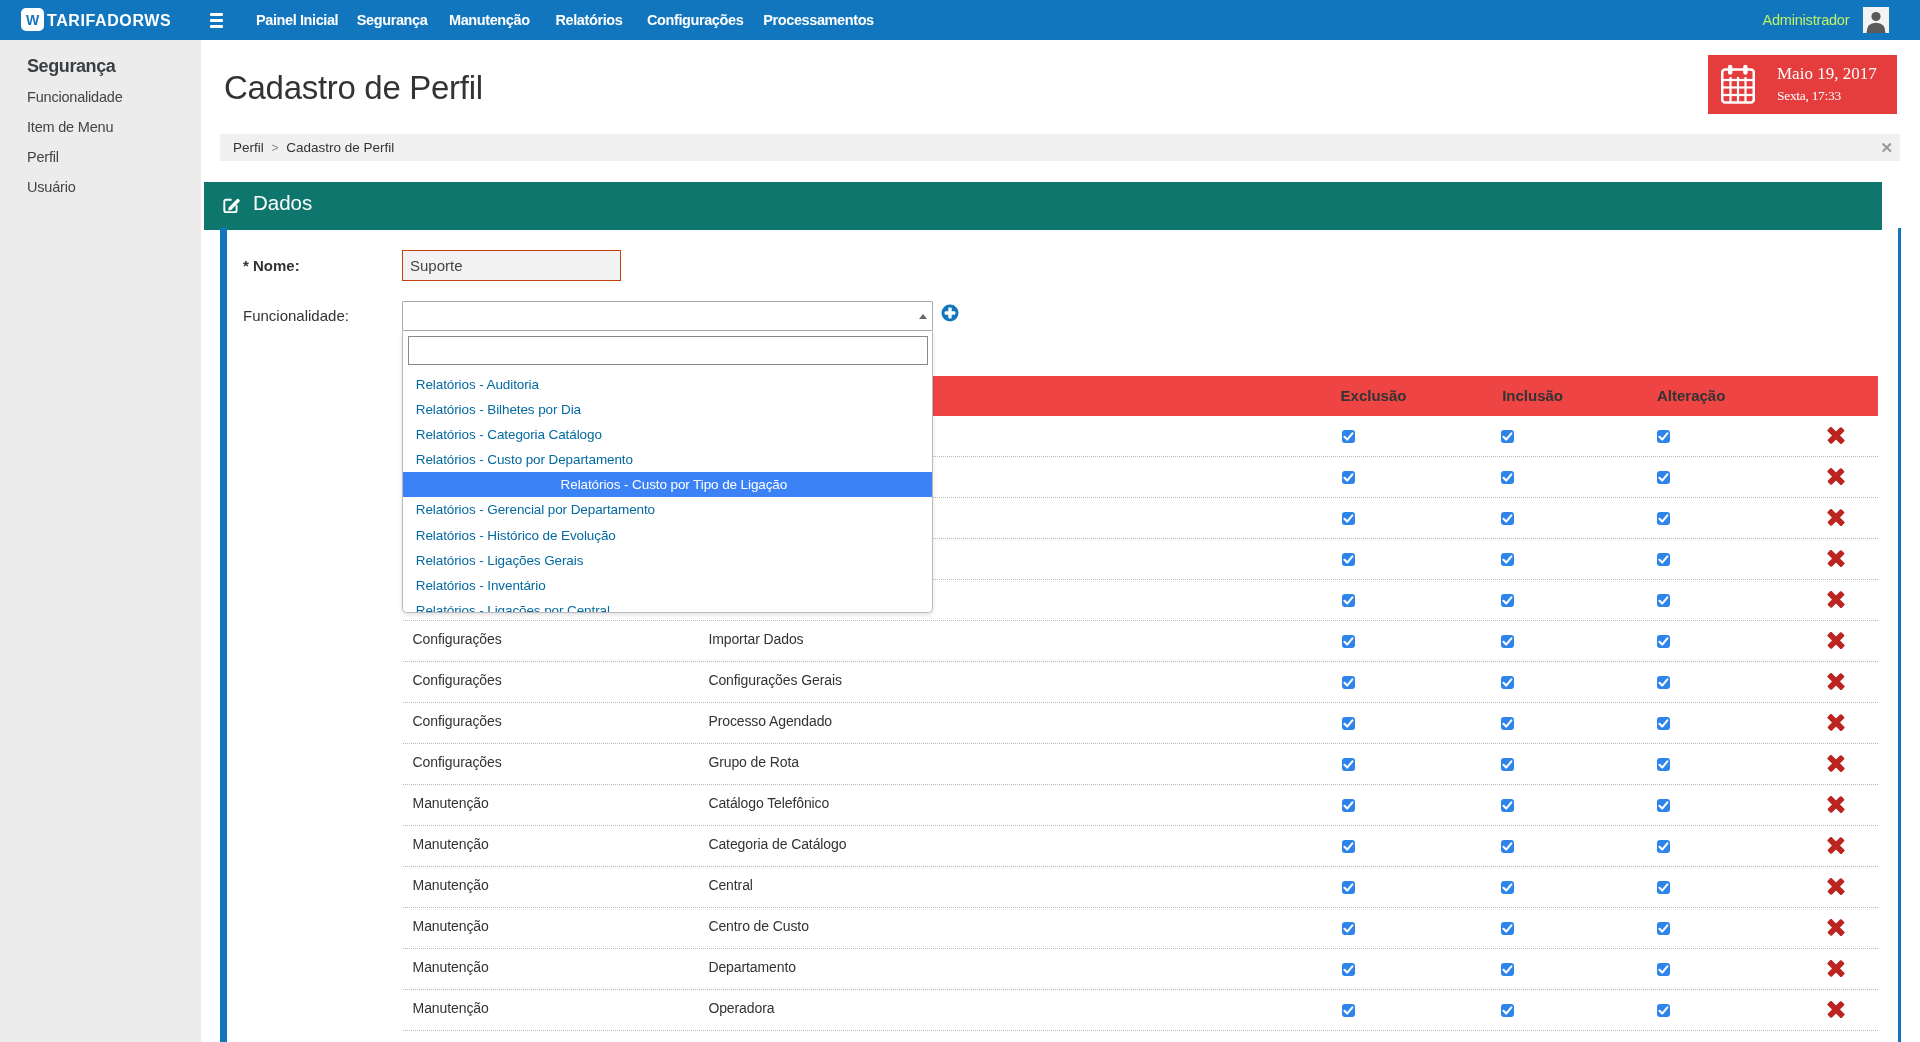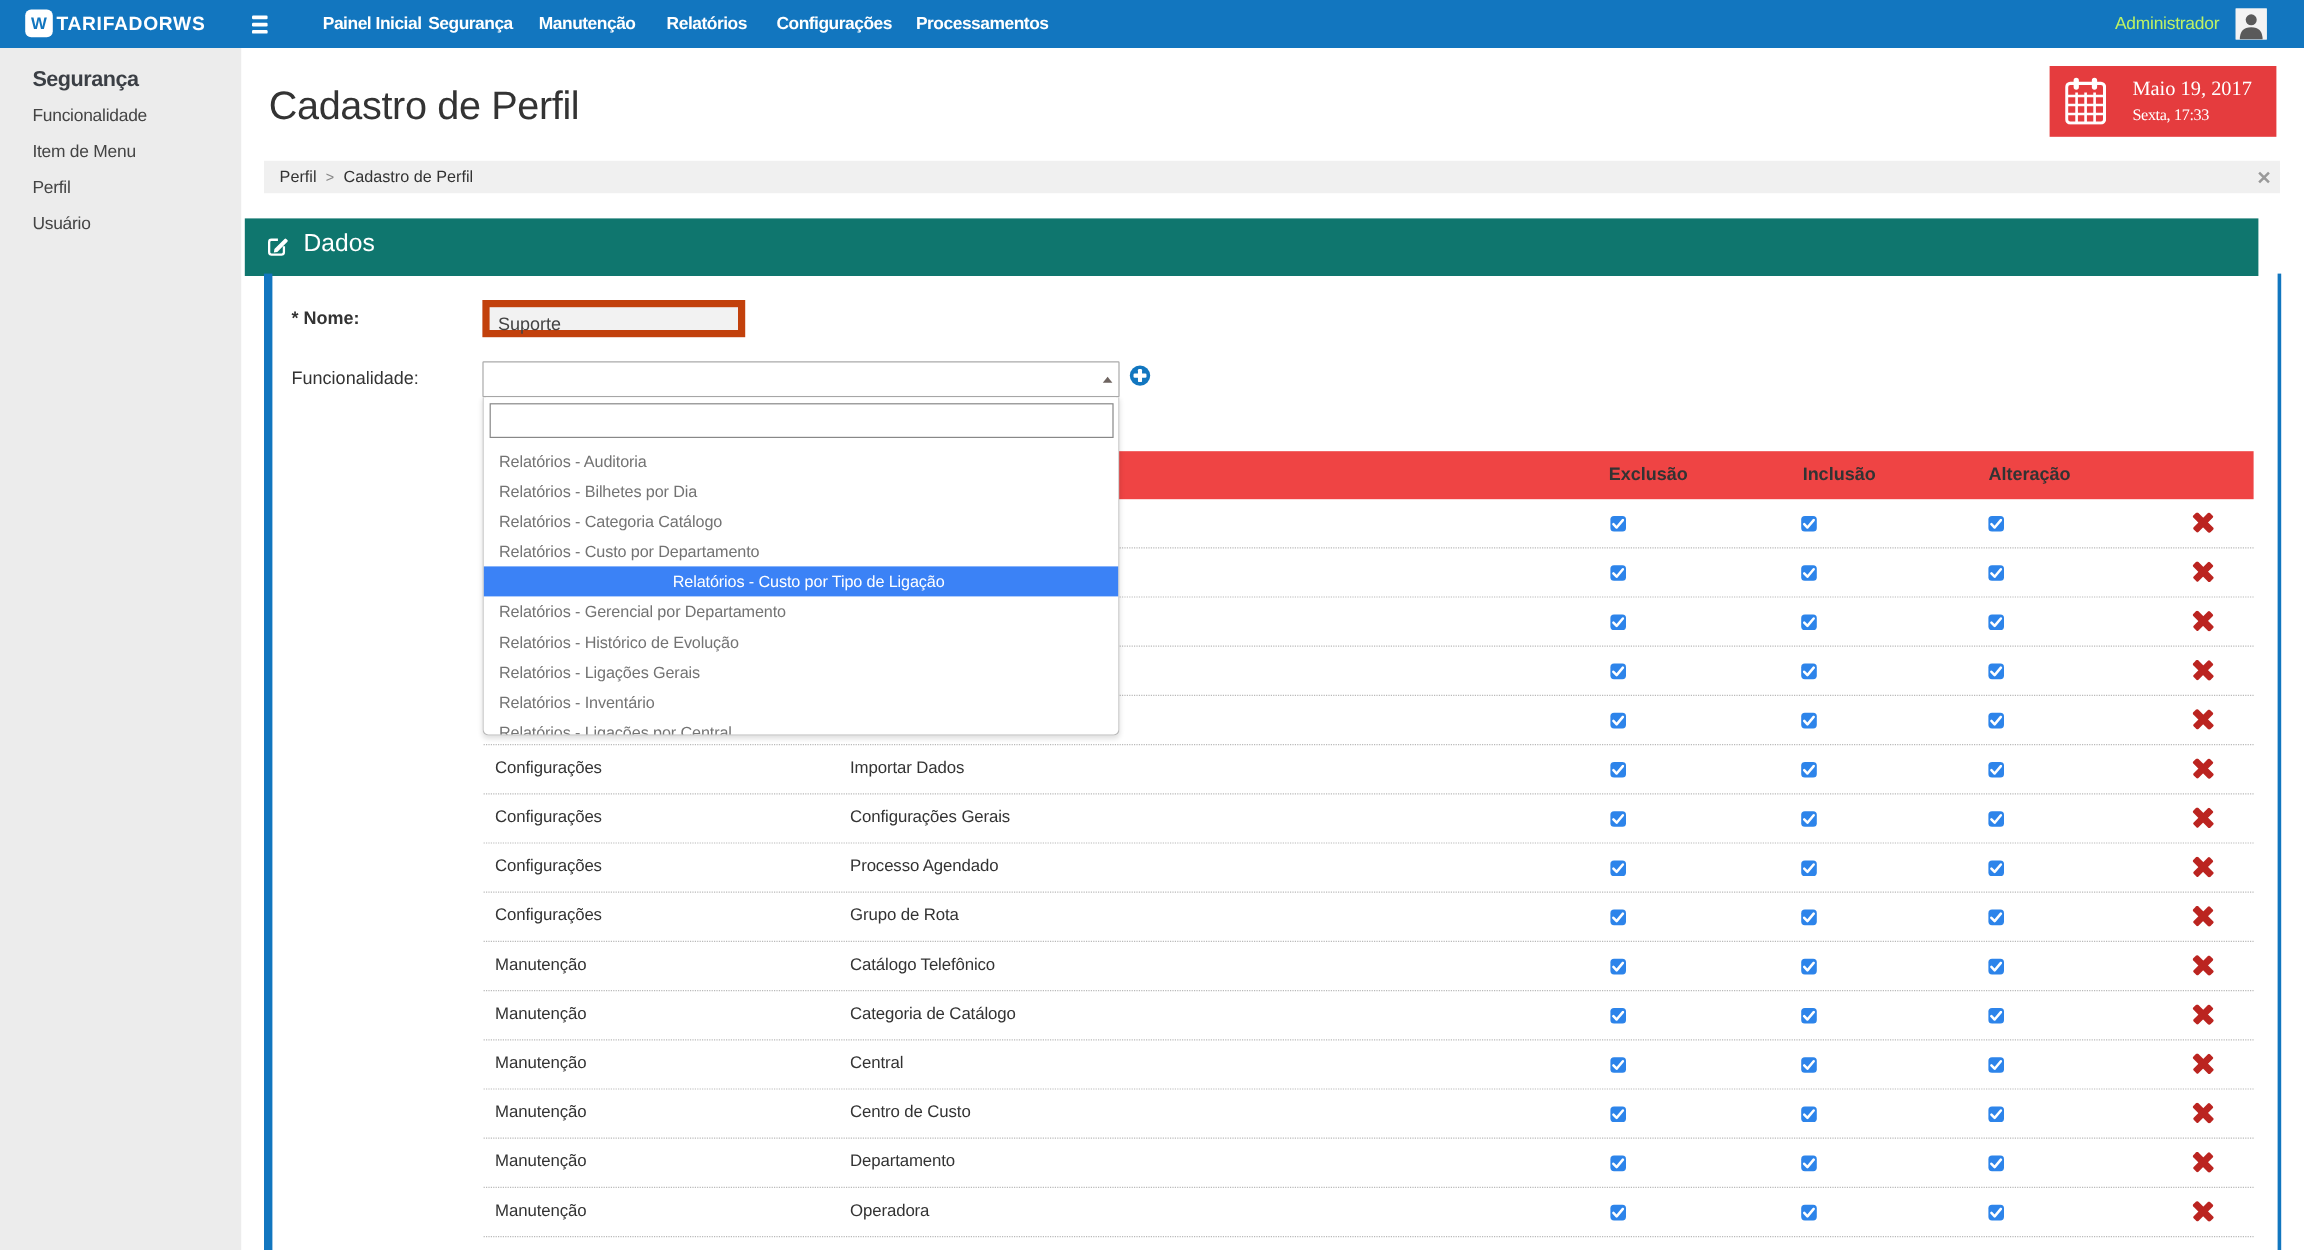--- a/index.html
+++ b/index.html
@@ -49,21 +49,21 @@
   .panel-head .ph-txt { position:absolute; left:49px; top:9px; color:#fff; font-size:20.5px; }
   .panel-head svg { position:absolute; left:18px; top:14px; }
   .panel-bl { position:absolute; left:220px; top:228px; width:7px; height:814px; background:#1276bf; }
   .panel-br { position:absolute; left:1898px; top:228px; width:2.5px; height:814px; background:#1276bf; }
 
   
   .lbl { position:absolute; font-size:15px; color:#333; }
   .nome-lbl { left:243px; top:257px; font-weight:bold; }
   .func-lbl { left:243px; top:307px; }
   .nome-input { position:absolute; left:402px; top:250px; width:219px; height:31px; background:#f2f2f2;
-                border:6px solid #c2410c; font-size:15px; color:#444; line-height:29px; padding-left:7px; }
+                border:1px solid #c2410c; font-size:15px; color:#444; line-height:29px; padding-left:7px; }
   .sel { position:absolute; left:402px; top:301px; width:531px; height:30px; background:#fff;
          border:1px solid #aaa; border-radius:1px; }
   .sel .arrow { position:absolute; right:5px; top:12px; width:0; height:0;
                 border-left:4.5px solid transparent; border-right:4.5px solid transparent;
                 border-bottom:5.5px solid #6e6460; }
   .plusbtn { position:absolute; left:941px; top:304px; }
 
   
   .tbl { position:absolute; left:402.6px; top:375.6px; width:1475px; }
   .thead { position:relative; height:40.6px; background:#ef4444; }
@@ -74,40 +74,40 @@
   .cb { position:absolute; top:14px; width:13px; height:13px; border-radius:3px; background:#2d84ea; }
   .cb svg { position:absolute; left:1px; top:2px; }
   .delx { position:absolute; left:1424px; top:10.5px; width:18px; height:17px; }
   .cb1 { left:939px; } .cb2 { left:1098.5px; } .cb3 { left:1254px; }
 
   
   .drop { position:absolute; left:402px; top:331px; width:531px; height:281.5px; background:#fff;
           border:1px solid #bbb; border-top:0; border-radius:0 0 5px 5px; z-index:10; box-shadow:0 2px 4px rgba(0,0,0,0.12); overflow:hidden; }
   .drop .search { position:absolute; left:5px; top:5px; width:520px; height:29px; border:1px solid #888; }
   .drop ul { position:absolute; left:0; top:41px; width:100%; list-style:none; }
-  .drop li { height:25.1px; line-height:25.1px; padding-left:12.8px; font-size:13.5px; letter-spacing:-0.1px; color:#737373;
+  .drop li { height:25.1px; line-height:25.1px; padding-left:12.8px; font-size:13.5px; letter-spacing:-0.1px; color:#0369a1;
              white-space:nowrap; overflow:hidden; }
   .drop li.hl { background:#3b82f6; color:#fff;text-align:center; }
 </style>
 </head>
 <body>
 <div id="page">
 
   <div class="navbar dotsL">
     <div class="logo-box"><svg width="23" height="23" viewBox="0 0 23 23">
           <text x="11.5" y="16.5" text-anchor="middle" font-family="Liberation Sans" font-size="14" font-weight="bold" fill="#1276bf">W</text>
         </svg></div>
     <div class="logo-text">TARIFADORWS</div>
     <div class="hamb">
         <div></div>
         <div></div>
         <div></div>
       </div>
     <div class="navlinks">
-      <span style="left:269px">Painel Inicial</span>
+      <span style="left:256px">Painel Inicial</span>
         <span style="left:356.8px">Segurança</span>
         <span style="left:449px">Manutenção</span>
         <span style="left:555.5px">Relatórios</span>
         <span style="left:647px">Configurações</span>
         <span style="left:763.3px">Processamentos</span>
     </div>
     <div class="admin">Administrador</div>
     <div class="avatar"><svg width="26" height="26" viewBox="0 0 26 26">
           <rect width="26" height="26" fill="#f3f3f3"></rect>
           <circle cx="13" cy="9.5" r="4.6" fill="#5a5a5a"></circle>

